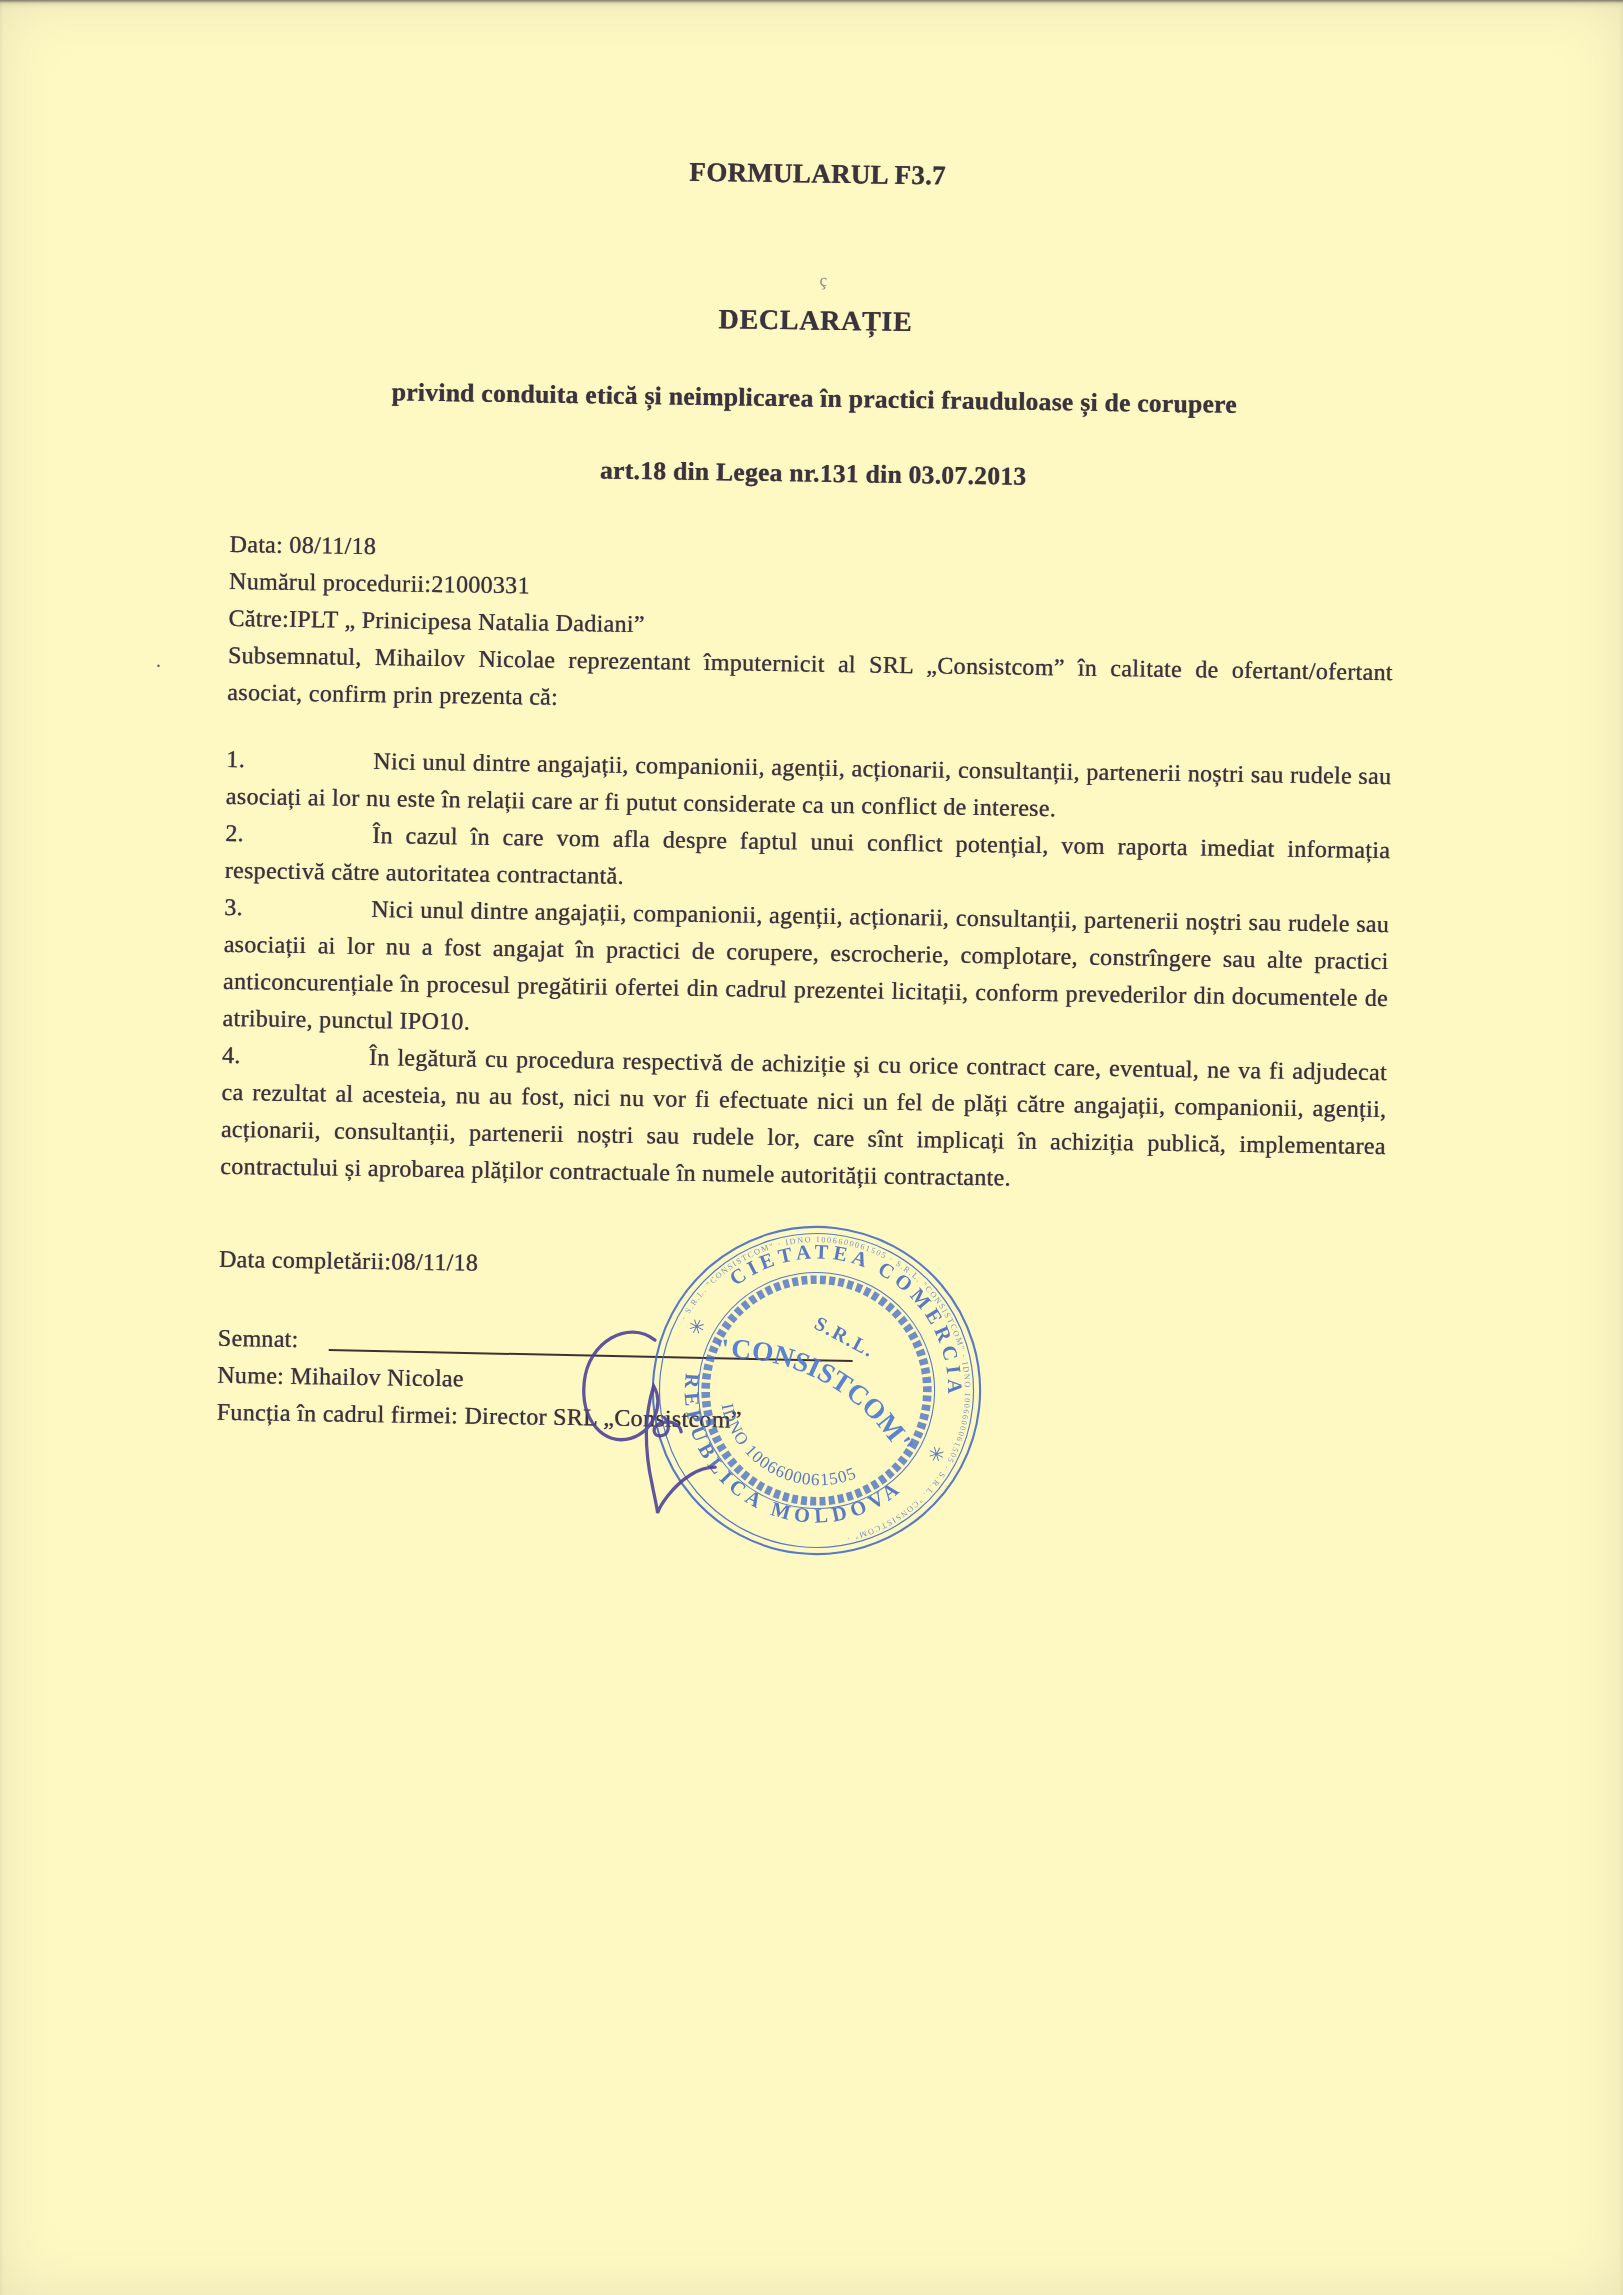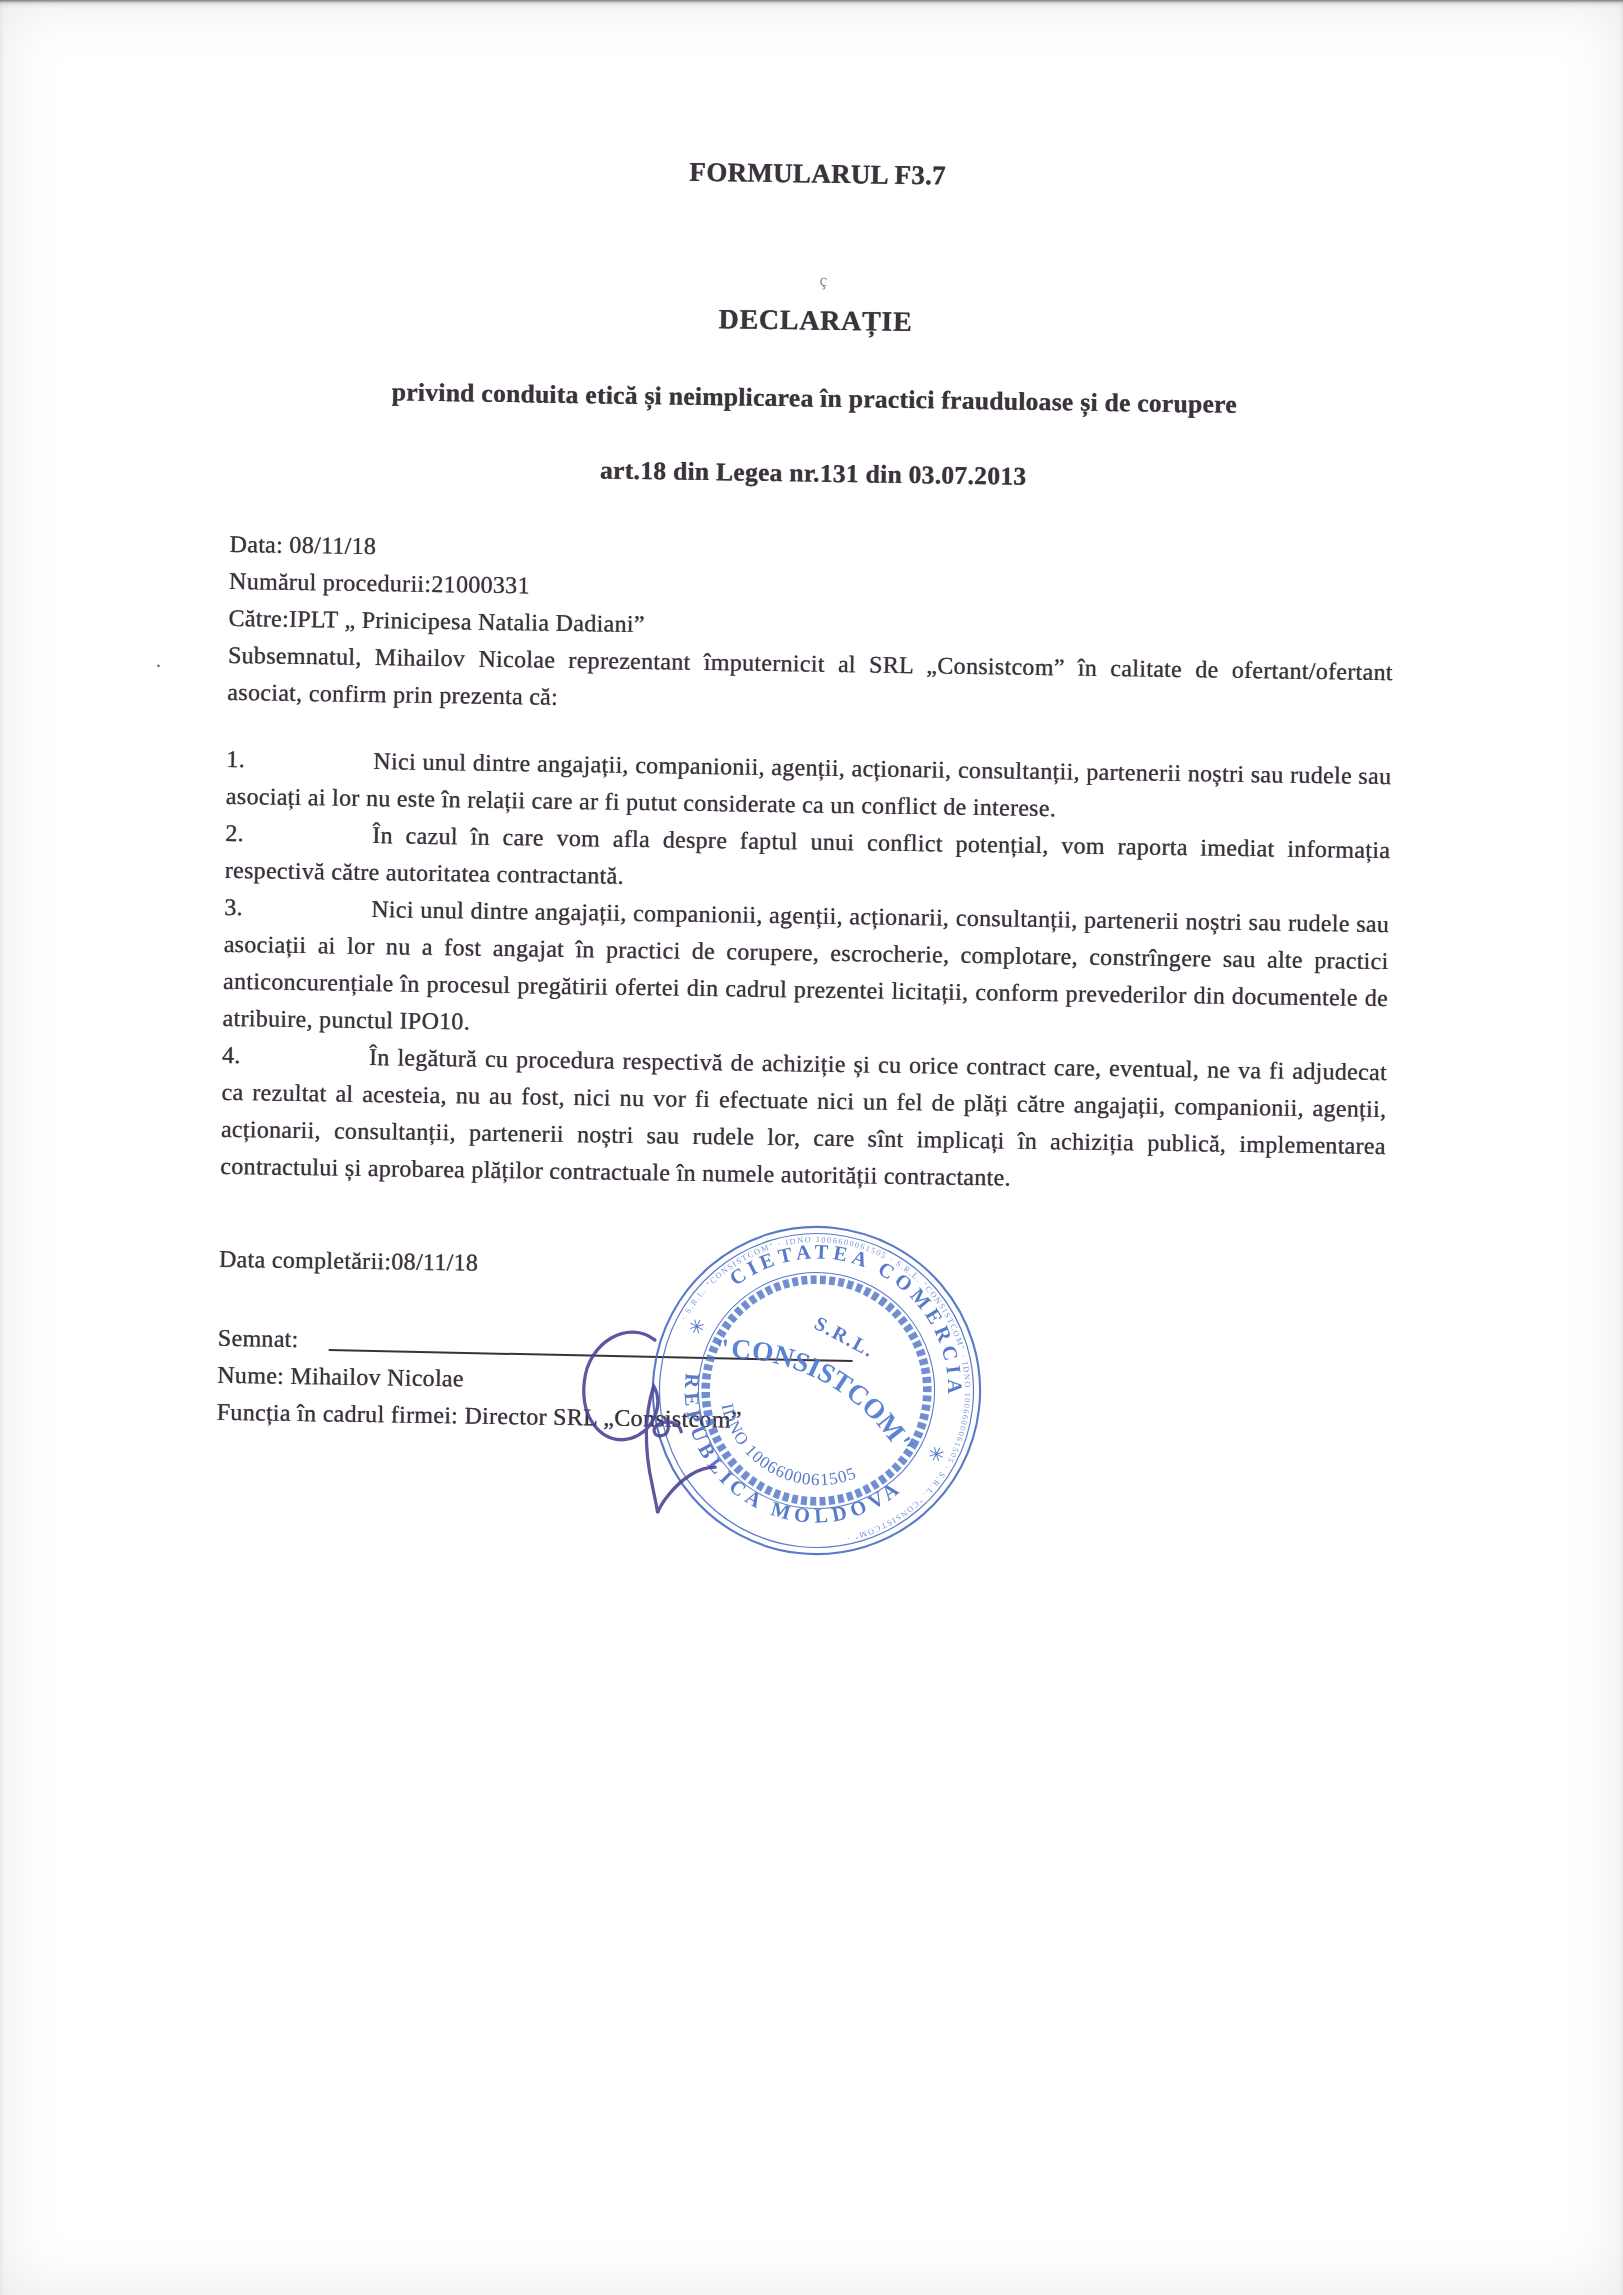--- a/index.html
+++ b/index.html
@@ -1,19 +1,19 @@
 <!DOCTYPE html>
 <html style="font-size:10.5px"><head>
 <meta charset="utf-8">
 <style>
   html,body{margin:0;padding:0;background:#888;}
   .page{
     position:relative;
     width:1623px;height:2295px;
-    background:#ffffff;
+    background:#fef9c3;
     overflow:hidden;
     font-family:"Liberation Serif", serif;
     box-shadow:inset 0 0 59px rgba(125,112,118,.16), inset 0 4.6px 6.5px -3.3px rgba(60,54,60,.45);
   }
   .page::before{ 
     content:"";position:absolute;left:0;top:0;right:0;height:3.3px;
     background:linear-gradient(rgba(55,50,55,.45),rgba(55,50,55,0));
   }
   .content{
     position:absolute;left:236px;top:118px;width:1165px;

